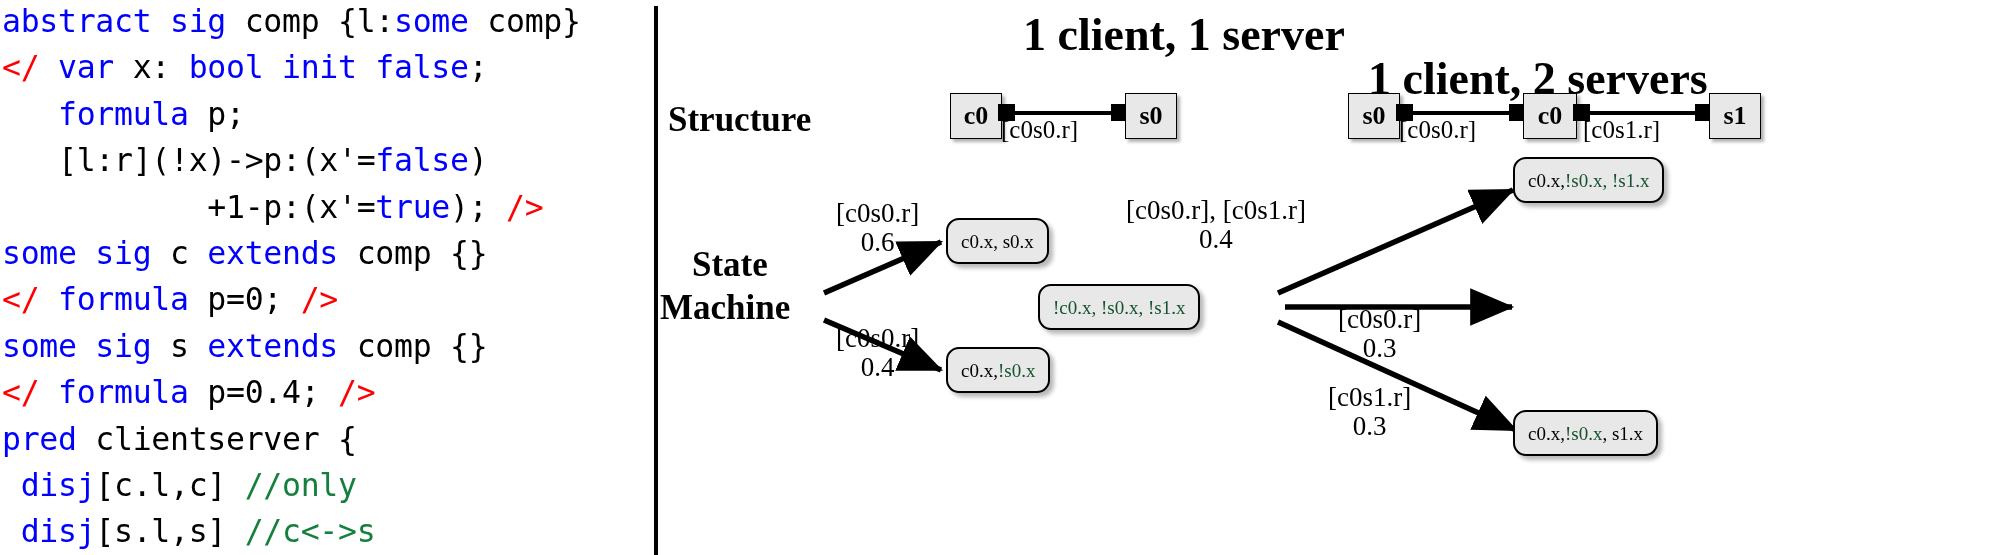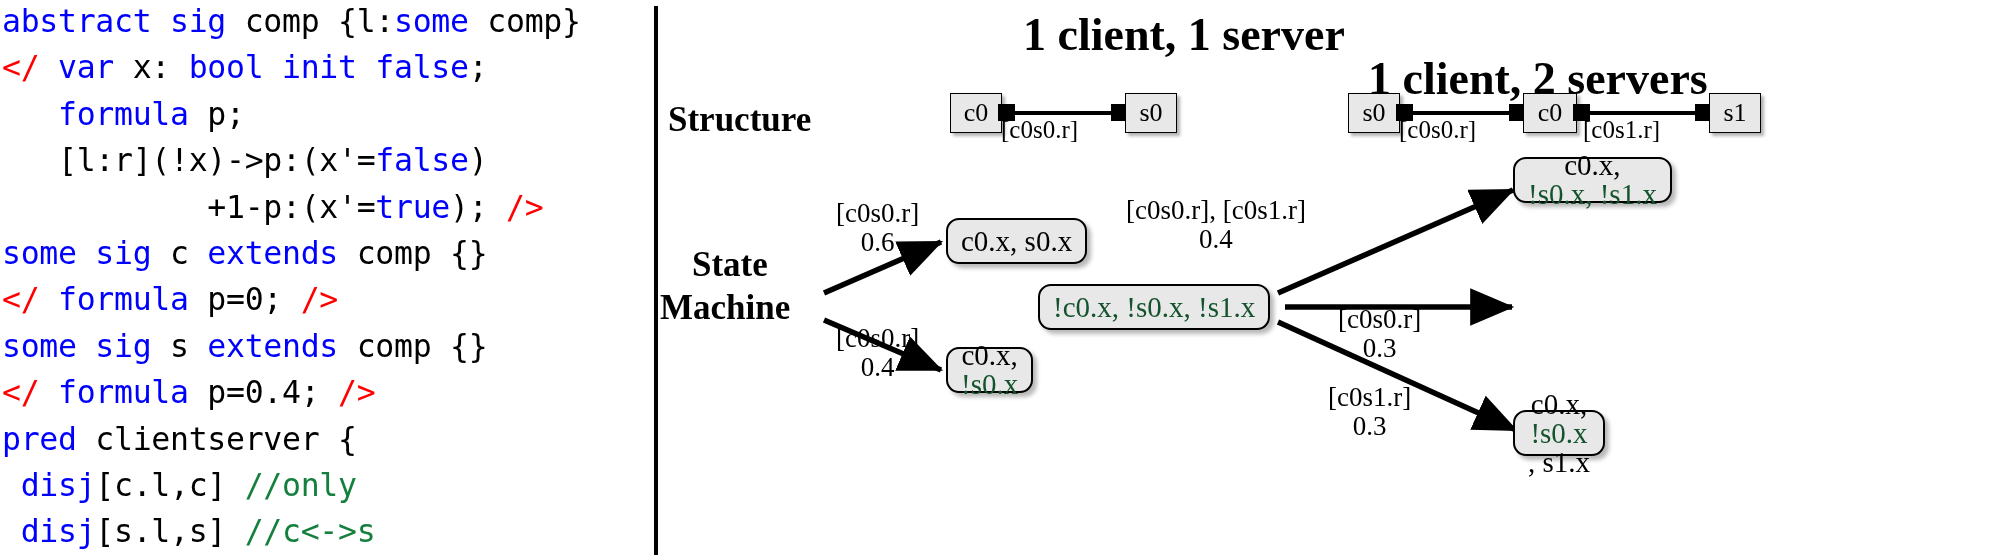--- a/index.html
+++ b/index.html
@@ -22,32 +22,32 @@
   
   #fig{position:absolute;left:658px;top:0;width:1356px;height:555px;}
 
   .col-title{position:absolute;font-weight:bold;font-size:46px;white-space:nowrap;}
   .row-label{position:absolute;font-weight:bold;font-size:35px;white-space:nowrap;}
 
   
   .rnode{position:absolute;background:#e8e8e8;border:1.6px solid #000;
          box-shadow:3px 3px 3px rgba(0,0,0,.30);
          font-size:26px;line-height:1;display:flex;align-items:center;justify-content:center;
-         height:40px;box-sizing:border-box;}
+         height:46px;box-sizing:border-box;font-weight:bold;}
   
   .pin{position:absolute;width:17px;height:17px;background:#000;}
   
   .eline{position:absolute;height:4px;background:#000;}
   .elabel{position:absolute;font-size:25px;white-space:nowrap;}
 
   
   .snode{position:absolute;background:#e8e8e8;border:2px solid #000;border-radius:13px;
          box-shadow:4px 4px 4px rgba(0,0,0,.28);
-         font-size:29px;line-height:1;display:flex;align-items:center;justify-content:center;
-         padding:0 13px;height:46px;box-sizing:border-box;white-space:nowrap;flex-direction:column;}
+         font-size:19px;line-height:1;display:flex;align-items:center;justify-content:center;
+         padding:0 13px;height:46px;box-sizing:border-box;white-space:nowrap;}
   .red{color:#14532d;}
   .blk{color:#000000;}
 
   .tlabel{position:absolute;font-size:27px;text-align:center;white-space:nowrap;line-height:1.08;}
   svg.arrows{position:absolute;left:0;top:0;width:1356px;height:555px;overflow:visible;}
 </style>
 </head>
 <body>
 
 <div id="code-panel">

